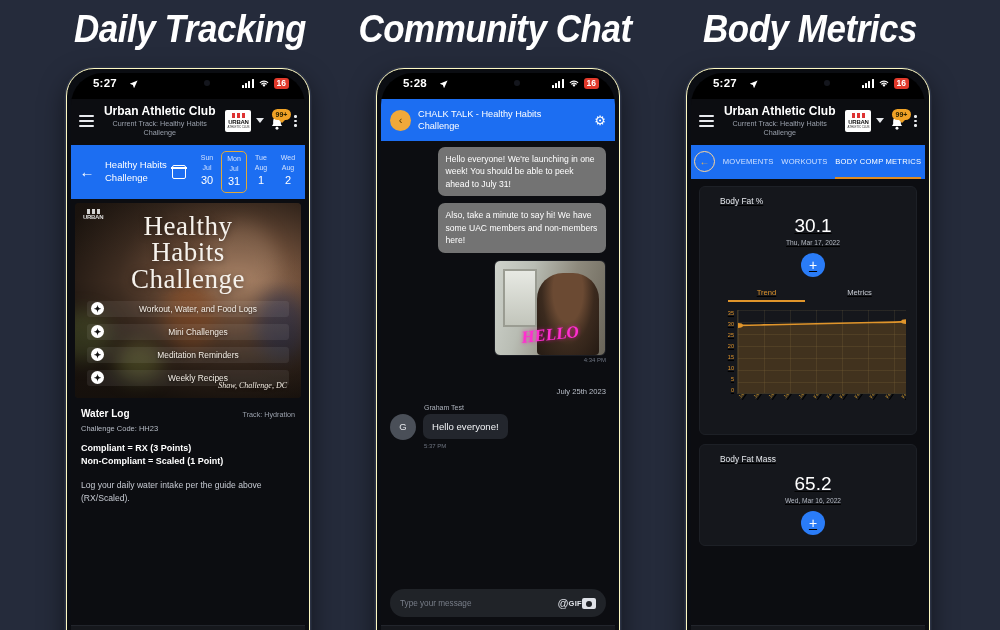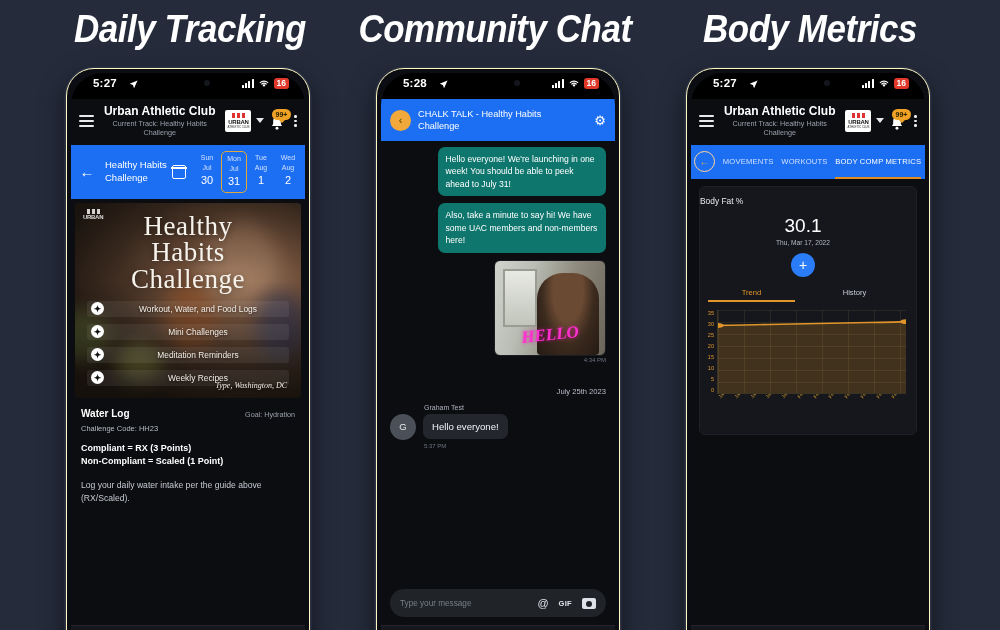--- a/index.html
+++ b/index.html
@@ -236,21 +236,21 @@
     display:flex;align-items:center;justify-content:center;font-size:11px; flex:0 0 auto;
   }
   .chat-title { color:#fff; font-size:9.2px; line-height:1.35; flex:1 1 auto; }
   .gear { color:#fff; font-size:13px; flex:0 0 auto; }
 
   .chat-body { flex:1 1 auto; background:#0c0d11; padding:6px 9px 0 9px; overflow:hidden; }
   .bub {
     max-width: 78%; border-radius: 7px; padding:6px 8px;
     font-size:8.6px; line-height:1.45; margin-bottom:7px; word-wrap:break-word;
   }
-  .bub.out { background:#0f766e; color:#fff; margin-left:auto; }
+  .bub.out { background:#737373; color:#fff; margin-left:auto; }
   .gif-box {
     width:112px; height:96px; margin-left:auto; margin-bottom:4px;
     border-radius:6px; overflow:hidden; position:relative;
     background:
       linear-gradient(105deg,#cfd3cc 0%, #b9bdb4 30%, #8e8a7d 62%, #6a6559 100%);
     border:1px solid #1a1c22;
   }
   .gif-person {
     position:absolute; right:6px; bottom:0; width:62px; height:82px;
     background: radial-gradient(ellipse at 50% 22%, #6b4a33 0 34%, #3b2a1e 60%, #241a13 100%);
@@ -279,21 +279,21 @@
   }
   .msg-bub {
     background:#23262d; color:#f0f2f5; border-radius:7px;
     padding:7px 9px; font-size:9.6px;
   }
   .msg-time { color:#6e7480; font-size:6px; margin:3px 0 8px 34px; }
 
   .chat-input-wrap { flex:0 0 auto; background:#0c0d11; padding:6px 9px 8px 9px; }
   .chat-input {
     background:#202328; border-radius:18px; height:28px;
-    display:flex; align-items:center; padding:0 10px; gap:10px;
+    display:flex; align-items:center; padding:0 10px; 
   }
   .chat-ph { flex:1 1 auto; color:#787e89; font-size:8.2px; }
   .ci-ic { color:#dfe2e8; font-size:11px; flex:0 0 auto; }
   .ci-gif { font-size:7.5px; font-weight:bold; letter-spacing:.3px; }
   .ci-cam {
     width:14px;height:11px;border-radius:2px;background:#dfe2e8; position:relative; flex:0 0 auto;
   }
   .ci-cam::before{content:"";position:absolute;left:4px;top:3px;width:6px;height:6px;border-radius:50%;background:#202328;}
 
   
@@ -311,22 +311,22 @@
     color:#cfe0ff; font-size:7.6px; letter-spacing:.2px; position:relative;
     padding: 0 2px; text-align:center;
   }
   .tab.active { color:#fff; }
   .tab.active::after {
     content:""; position:absolute; left:4px; right:4px; bottom:0; height:2.2px;
     background:#e08c20;
   }
   .metrics-body { flex:1 1 auto; background:#0c0d11; padding:7px 8px 0 8px; overflow:hidden; }
   .mcard {
-    background:#15171c; border-radius:6px; padding:9px 10px 10px 0;
-    margin-bottom:9px; border:1px solid #1d2026;
+    background:#15171c; border-radius:6px; padding:9px 10px 10px 20px;
+    margin-bottom:9px; border:1px solid #1d2026;text-decoration:underline;
   }
   .mcard-title { color:#e7eaee; font-size:8.4px; }
   .mval { text-align:center; color:#fff; font-size:19px; margin-top:10px; line-height:1; }
   .mdate { text-align:center; color:#b4b9c2; font-size:6.6px; margin-top:4px; }
   .plus-btn {
     width:24px;height:24px;border-radius:50%;background:#2a7cf7;color:#fff;
     margin:7px auto 0 auto; display:flex;align-items:center;justify-content:center;
     font-size:14px; line-height:1;
   }
   .mtabs { display:flex; margin-top:11px; }
@@ -494,27 +494,27 @@
             </div>
             <div class="feat">
               <span class="feat-ic">✦</span>
               <span class="feat-tx">Meditation Reminders</span>
             </div>
             <div class="feat">
               <span class="feat-ic">✦</span>
               <span class="feat-tx">Weekly Recipes</span>
             </div>
           </div>
-          <div class="hero-sig">Type, Washington, DC</div>
+          <div class="hero-sig">Shaw, Challenge, DC</div>
         </div>
 
         <div class="log-card">
           <div class="log-head">
             <span class="log-title">Water Log</span>
-            <span class="log-goal">Goal: Hydration</span>
+            <span class="log-goal">Track: Hydration</span>
           </div>
           <div class="log-code">Challenge Code: HH23</div>
           <div class="log-bold">Compliant = RX (3 Points)</div>
           <div class="log-bold" style="margin-top:0">Non-Compliant = Scaled (1 Point)</div>
           <div class="log-p">Log your daily water intake per the guide above (RX/Scaled).</div>
 
         </div>
       </div>
 
       <div class="botnav">
@@ -718,21 +718,21 @@
 
       <div class="metrics-body">
 
         <div class="mcard">
           <div class="mcard-title">Body Fat %</div>
           <div class="mval">30.1</div>
           <div class="mdate">Thu, Mar 17, 2022</div>
           <div class="plus-btn">+</div>
           <div class="mtabs">
             <div class="mtab trend">Trend</div>
-            <div class="mtab hist">History</div>
+            <div class="mtab hist">Metrics</div>
           </div>
           <div class="chart-area">
             <div class="y-axis">
               <span>35</span>
               <span>30</span>
               <span>25</span>
               <span>20</span>
               <span>15</span>
               <span>10</span>
               <span>5</span>
@@ -758,20 +758,27 @@
               <span class="x-lab">Feb 3</span>
               <span class="x-lab">Feb 7</span>
               <span class="x-lab">Feb 11</span>
               <span class="x-lab">Feb 15</span>
               <span class="x-lab">Feb 19</span>
               <span class="x-lab">Feb 23</span>
               <span class="x-lab">Feb 27</span>
             </div>
         </div>
 
+        <div class="mcard">
+          <div class="mcard-title">Body Fat Mass</div>
+          <div class="mval">65.2</div>
+          <div class="mdate">Wed, Mar 16, 2022</div>
+          <div class="plus-btn">+</div>
+
+        </div>
 
       </div>
 
       <div class="botnav">
         <div class="nav-item">
           <span class="nav-ic">🚶</span>
         </div>
         <div class="nav-item">
           <svg width="15" height="14" viewBox="0 0 16 15">
               <path d="M1 1h14v9.5H6.5L3 14v-3.5H1z" fill="#e9ebef"></path>

